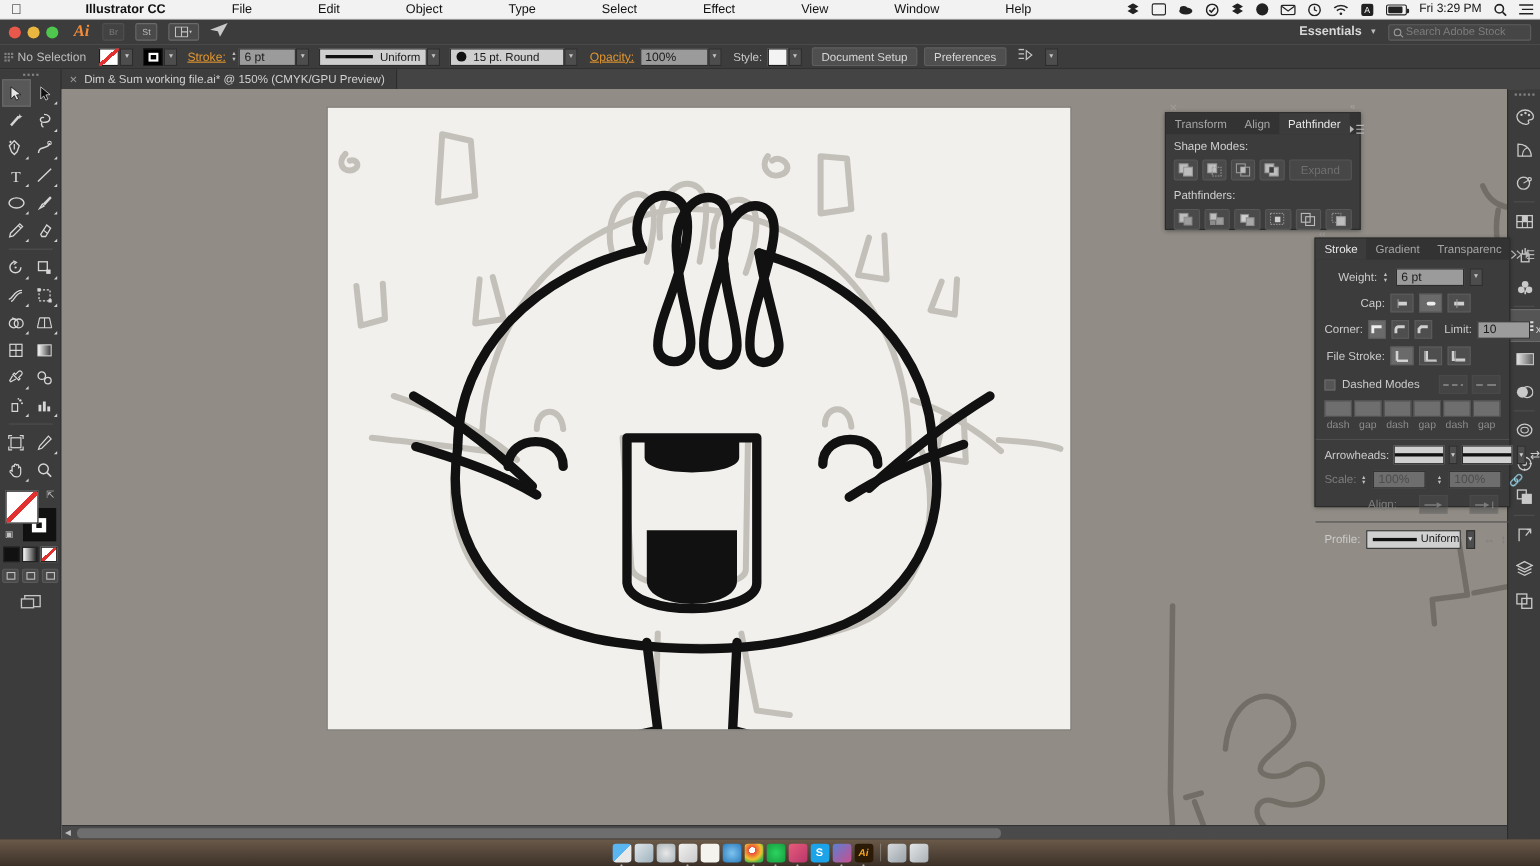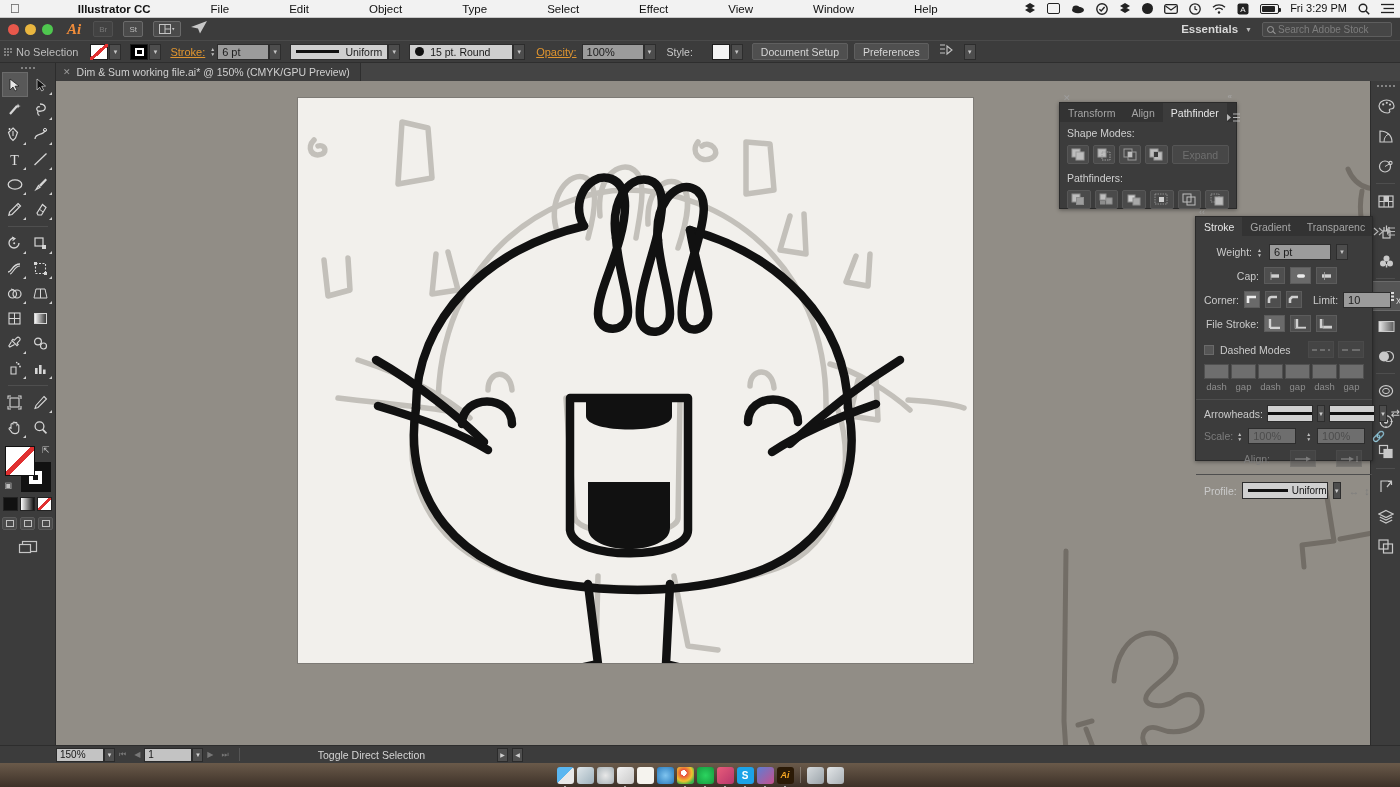--- a/index.html
+++ b/index.html
@@ -464,21 +464,21 @@
       </span>
       <span class="mini-arrow">▼</span>
       <span class="combo" style="width:104px">
         <i class="dotbig"></i>
         <span>15 pt. Round</span>
       </span>
       <span class="mini-arrow">▼</span>
       <span class="cb-strokelabel" style="margin-left:2px">Opacity:</span>
       <span class="field" style="width:62px">100%</span>
       <span class="mini-arrow">▼</span>
-      <span class="lbl" style="margin:0 19px 0 2px">Style:</span>
+      <span class="lbl" style="margin:0 5px 0 2px">Style:</span>
       <span class="cb-sw" style="background:#f3f3f3"></span>
       <span class="mini-arrow">▼</span>
       <span class="pbtn">Document Setup</span>
       <span class="pbtn">Preferences</span>
       <span class="tb-icon" style="margin-left:4px">
         <svg width="15" height="12" viewBox="0 0 15 12">
             <path d="M1 1 H6 M1 5 H6 M1 9 H6" stroke="#c3c3c3" stroke-width="1.2"></path>
             <path d="M8 2 L13 6 L8 10 Z" fill="none" stroke="#c3c3c3" stroke-width="1.1"></path>
           </svg>
       </span>
@@ -1229,35 +1229,20 @@
             <i></i>
             <span>Uniform</span>
           </span>
           <span class="arrowdd">▼</span>
           <span class="lbl dim" style="margin-left:3px">↔</span>
           <span class="lbl dim">↕</span>
         </div>
       </div>
     </div>
 
-    <div class="statusbar">
-      <span style="width:56px"></span>
-      <span class="sb-field" style="width:48px">150%</span>
-      <span class="sb-arrow">▼</span>
-      <span class="sb-nav">⏮</span>
-      <span class="sb-nav">◀</span>
-      <span class="sb-field" style="width:48px">1</span>
-      <span class="sb-arrow">▼</span>
-      <span class="sb-nav">▶</span>
-      <span class="sb-nav">⏭</span>
-      <span class="sb-sep"></span>
-      <span class="sb-text" style="margin-left:72px">Toggle Direct Selection</span>
-      <span class="sb-arrow" style="margin-left:72px">▶</span>
-      <span class="sb-arrow" style="margin-left:4px">◀</span>
-    </div>
   </div>
 
   <div class="wallpaper"></div>
   <div class="macdock">
     <span class="dk-ic" style="background:linear-gradient(135deg,#5ab6f0 50%,#e8e8e8 50%)">
         <i class="dk-dot"></i>
       </span>
     <span class="dk-ic" style="background:linear-gradient(135deg,#dfe6ea,#9fb2bd)"></span>
     <span class="dk-ic" style="background:radial-gradient(circle,#e8e8e8,#a9b3b8)"></span>
     <span class="dk-ic" style="background:linear-gradient(135deg,#f2f2f2,#c9c9c9)">

